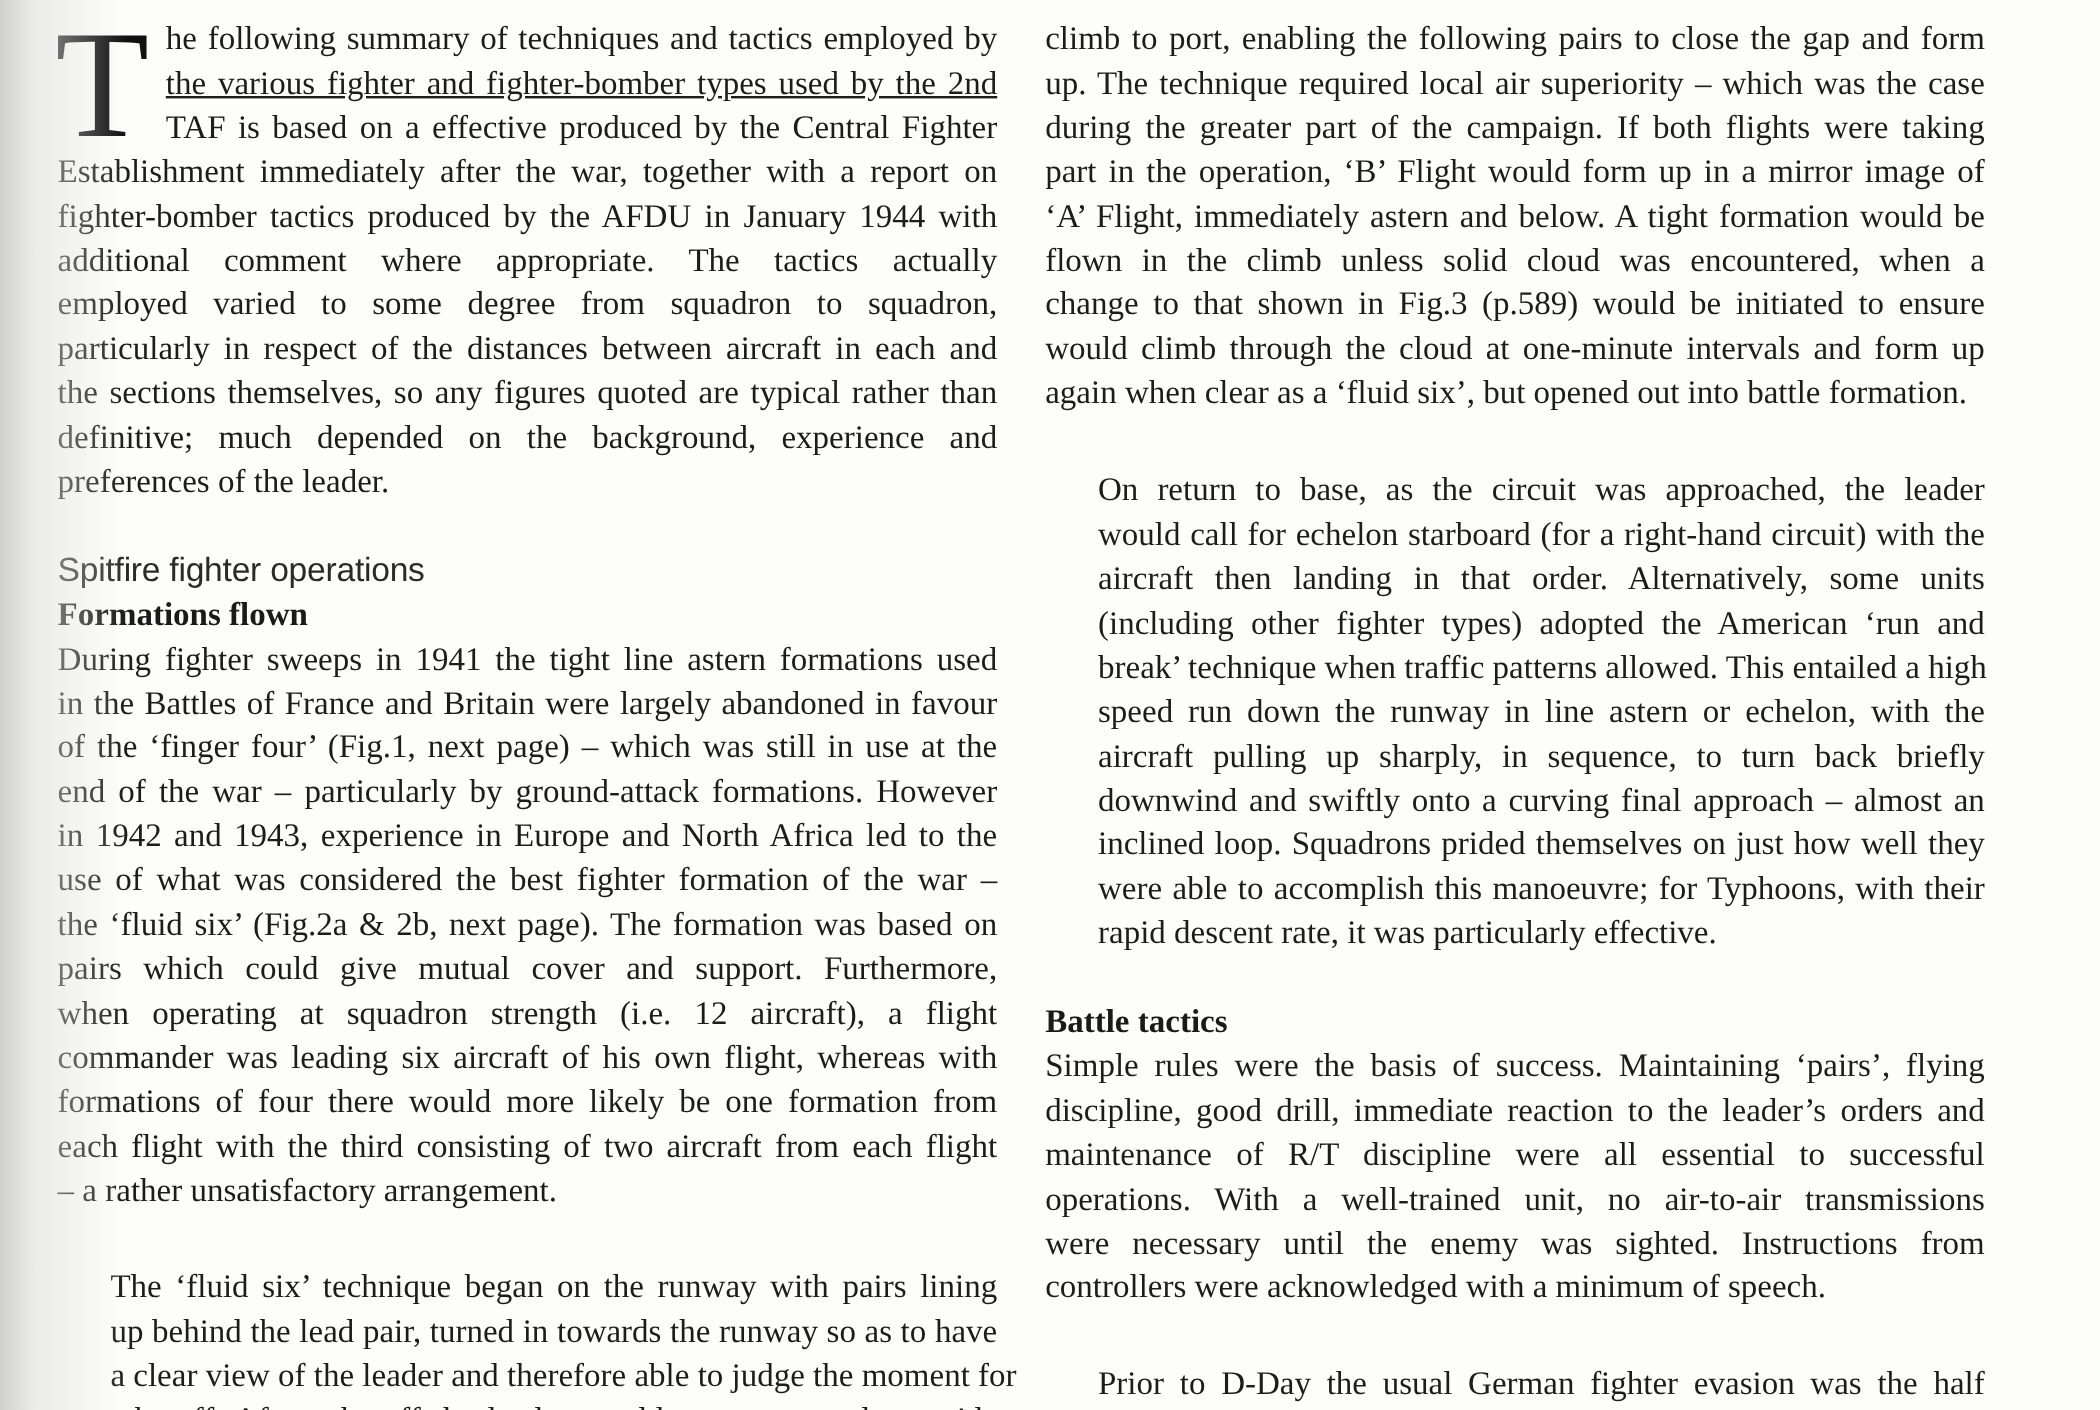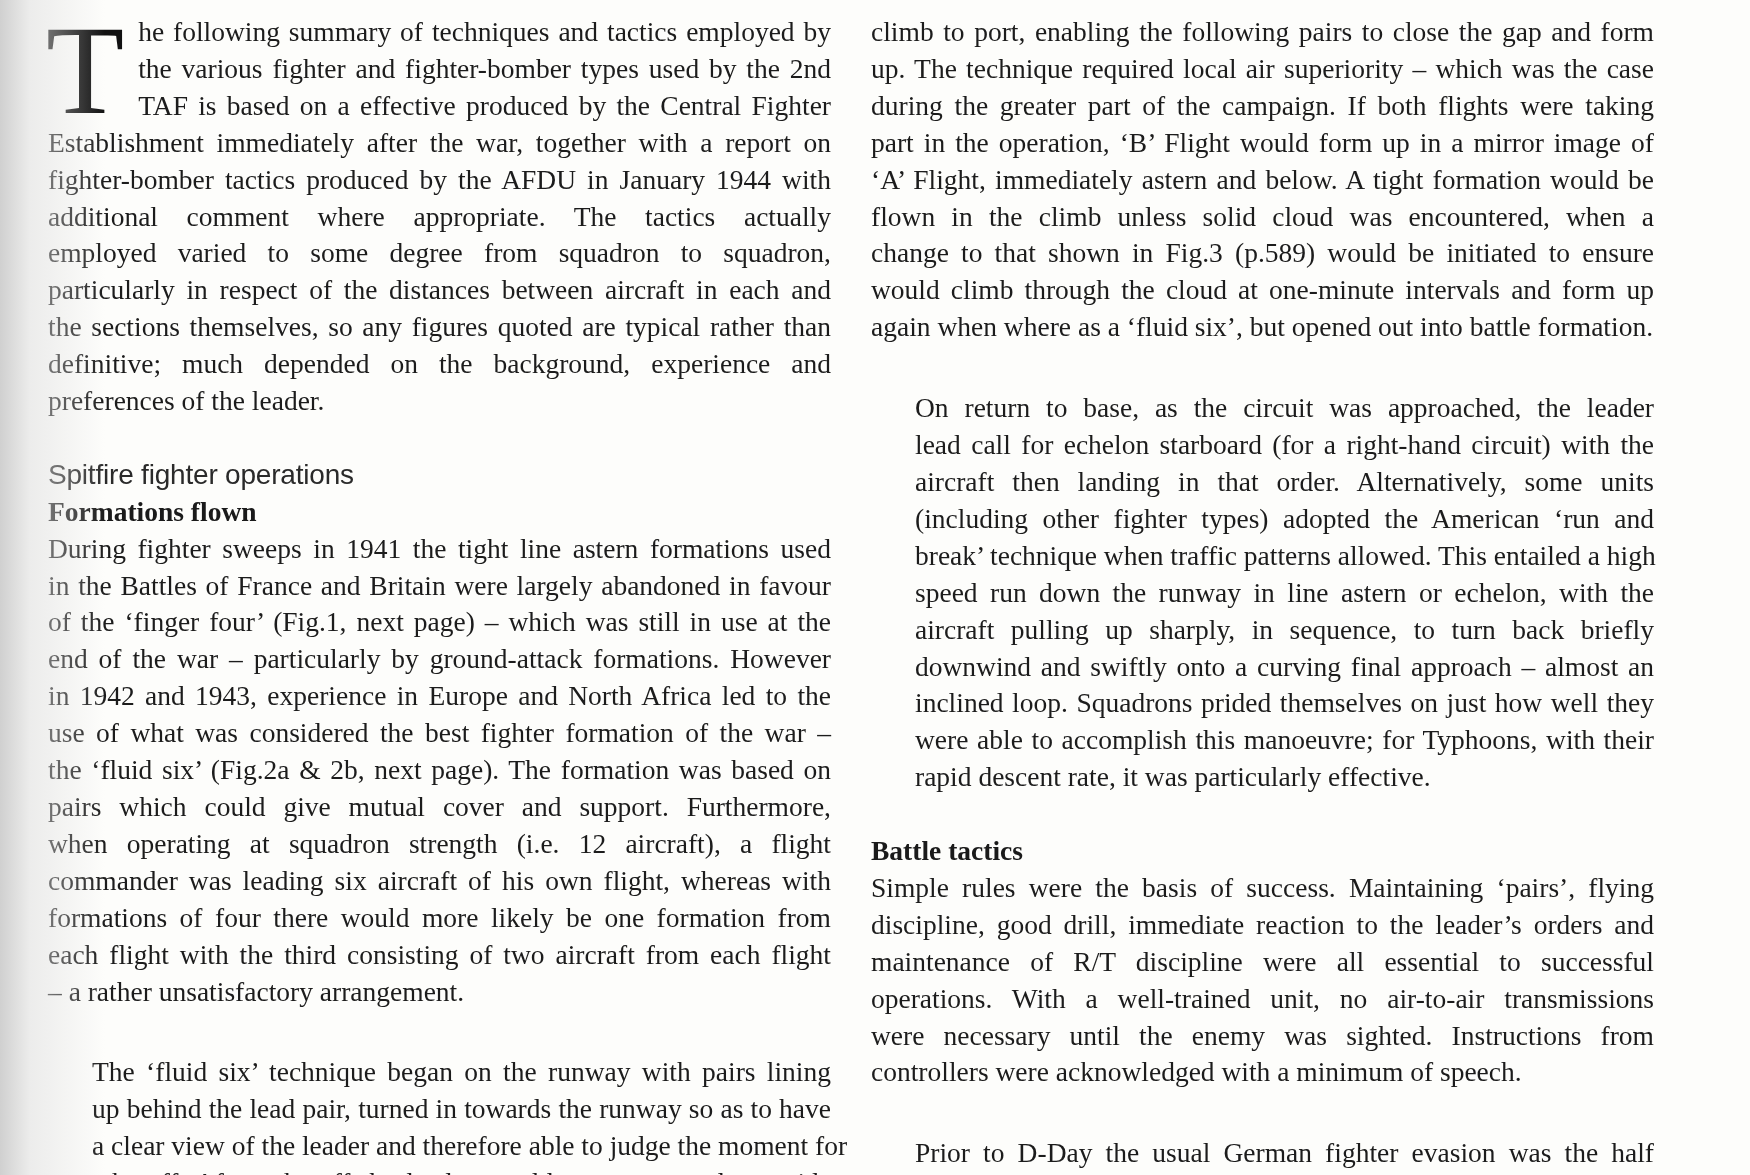--- a/index.html
+++ b/index.html
@@ -37,21 +37,21 @@
   }
 </style>
 </head>
 <body>
 
 <div class="col left">
   <div>
     <span class="dropcap">T</span>
     <div id="intro-lines">
         <span class="line" style="margin-left: 0px;">he following summary of techniques and tactics employed by</span>
-        <span class="line" style="margin-left: 0px;">the various fighter and fighter-bomber types used by the 2nd</span>
+        <span class="line" style="margin-left: 0px; text-decoration: underline;">the various fighter and fighter-bomber types used by the 2nd</span>
         <span class="line" style="margin-left: 0px;">TAF is based on a effective produced by the Central Fighter</span>
         <span class="line">Establishment immediately after the war, together with a report on</span>
         <span class="line">fighter-bomber tactics produced by the AFDU in January 1944 with</span>
         <span class="line">additional comment where appropriate. The tactics actually</span>
         <span class="line">employed varied to some degree from squadron to squadron,</span>
         <span class="line">particularly in respect of the distances between aircraft in each and</span>
         <span class="line">the sections themselves, so any figures quoted are typical rather than</span>
         <span class="line">definitive; much depended on the background, experience and</span>
         <span class="line last">preferences of the leader.</span>
       </div>
@@ -85,25 +85,25 @@
 <div class="col right">
   <p id="r-para1">
       <span class="line">climb to port, enabling the following pairs to close the gap and form</span>
       <span class="line">up. The technique required local air superiority – which was the case</span>
       <span class="line">during the greater part of the campaign. If both flights were taking</span>
       <span class="line">part in the operation, ‘B’ Flight would form up in a mirror image of</span>
       <span class="line">‘A’ Flight, immediately astern and below. A tight formation would be</span>
       <span class="line">flown in the climb unless solid cloud was encountered, when a</span>
       <span class="line">change to that shown in Fig.3 (p.589) would be initiated to ensure</span>
       <span class="line">would climb through the cloud at one-minute intervals and form up</span>
-      <span class="line last">again when where as a ‘fluid six’, but opened out into battle formation.</span>
+      <span class="line last">again when clear as a ‘fluid six’, but opened out into battle formation.</span>
     </p>
   <p class="indent" id="r-para2">
       <span class="line">On return to base, as the circuit was approached, the leader</span>
-      <span class="line">lead call for echelon starboard (for a right-hand circuit) with the</span>
+      <span class="line">would call for echelon starboard (for a right-hand circuit) with the</span>
       <span class="line">aircraft then landing in that order. Alternatively, some units</span>
       <span class="line">(including other fighter types) adopted the American ‘run and</span>
       <span class="line">break’ technique when traffic patterns allowed. This entailed a high</span>
       <span class="line">speed run down the runway in line astern or echelon, with the</span>
       <span class="line">aircraft pulling up sharply, in sequence, to turn back briefly</span>
       <span class="line">downwind and swiftly onto a curving final approach – almost an</span>
       <span class="line">inclined loop. Squadrons prided themselves on just how well they</span>
       <span class="line">were able to accomplish this manoeuvre; for Typhoons, with their</span>
       <span class="line last">rapid descent rate, it was particularly effective.</span>
     </p>

